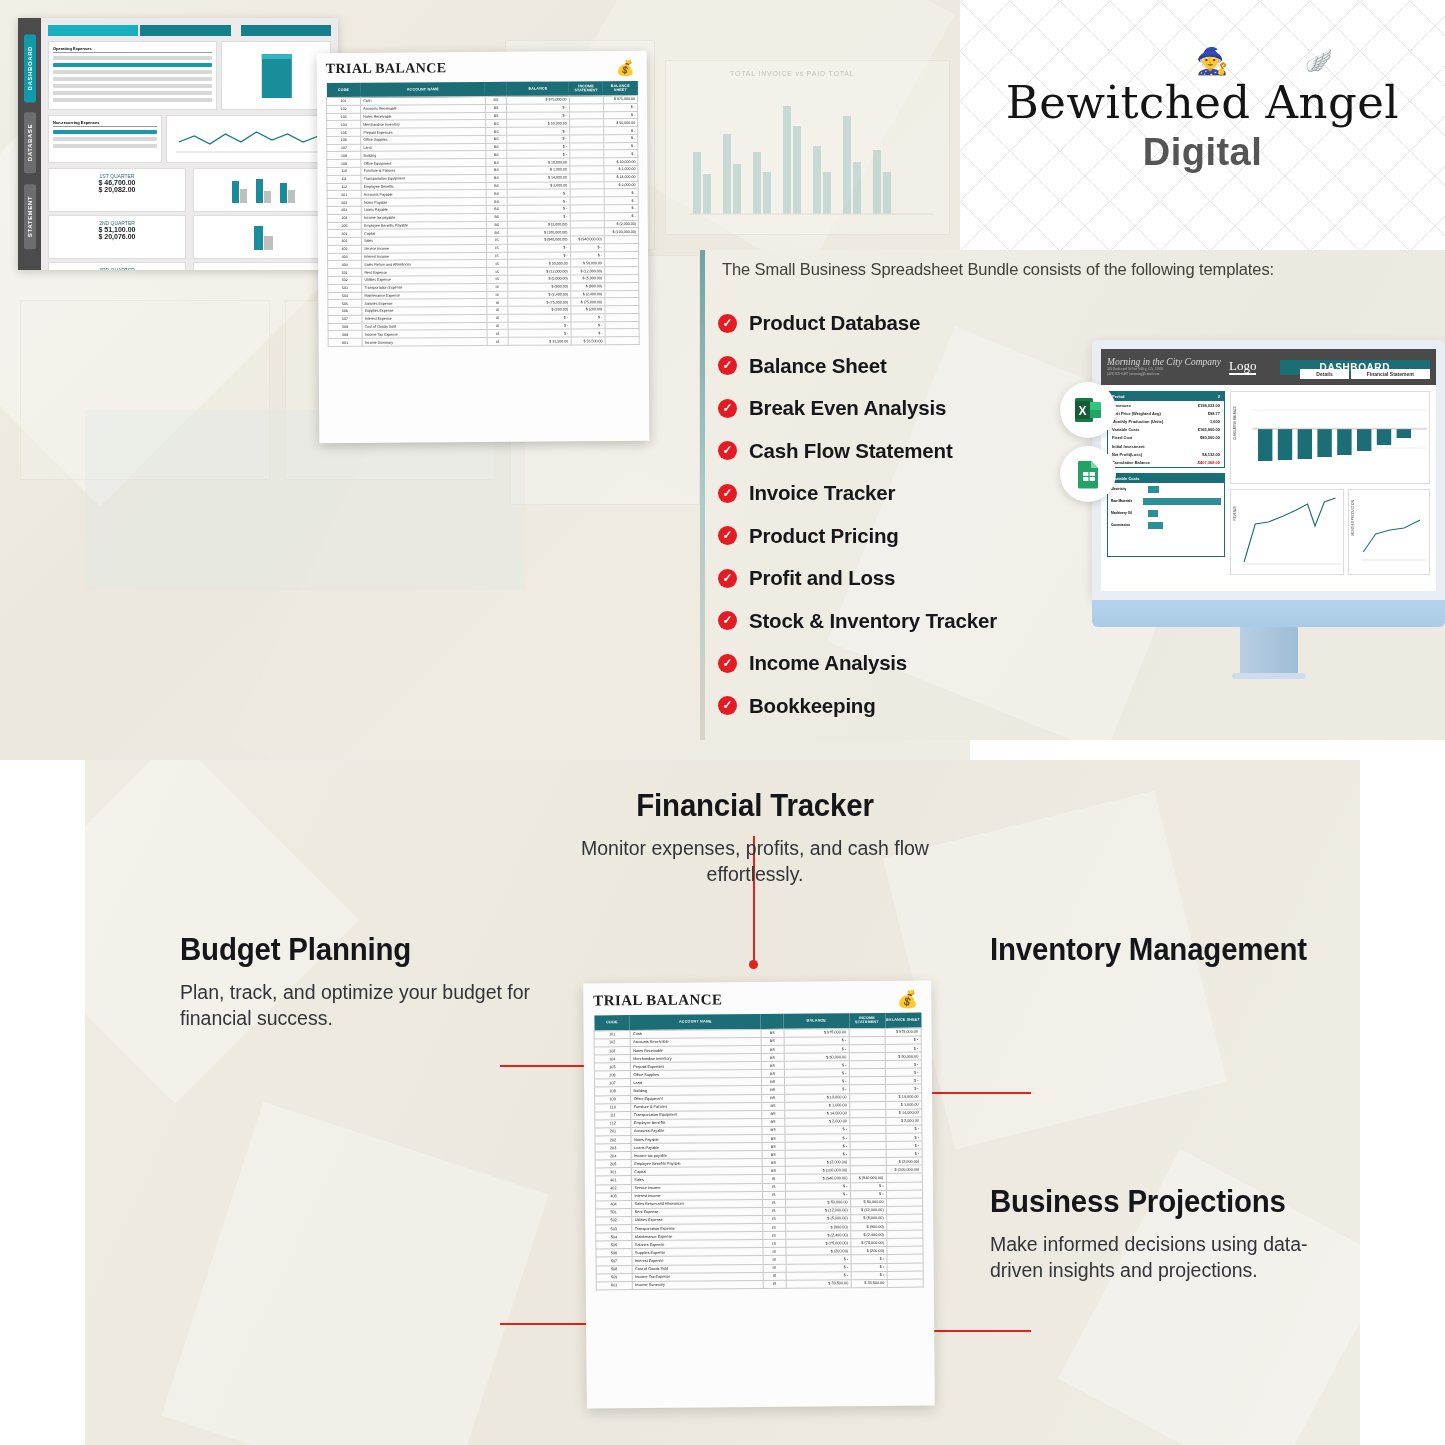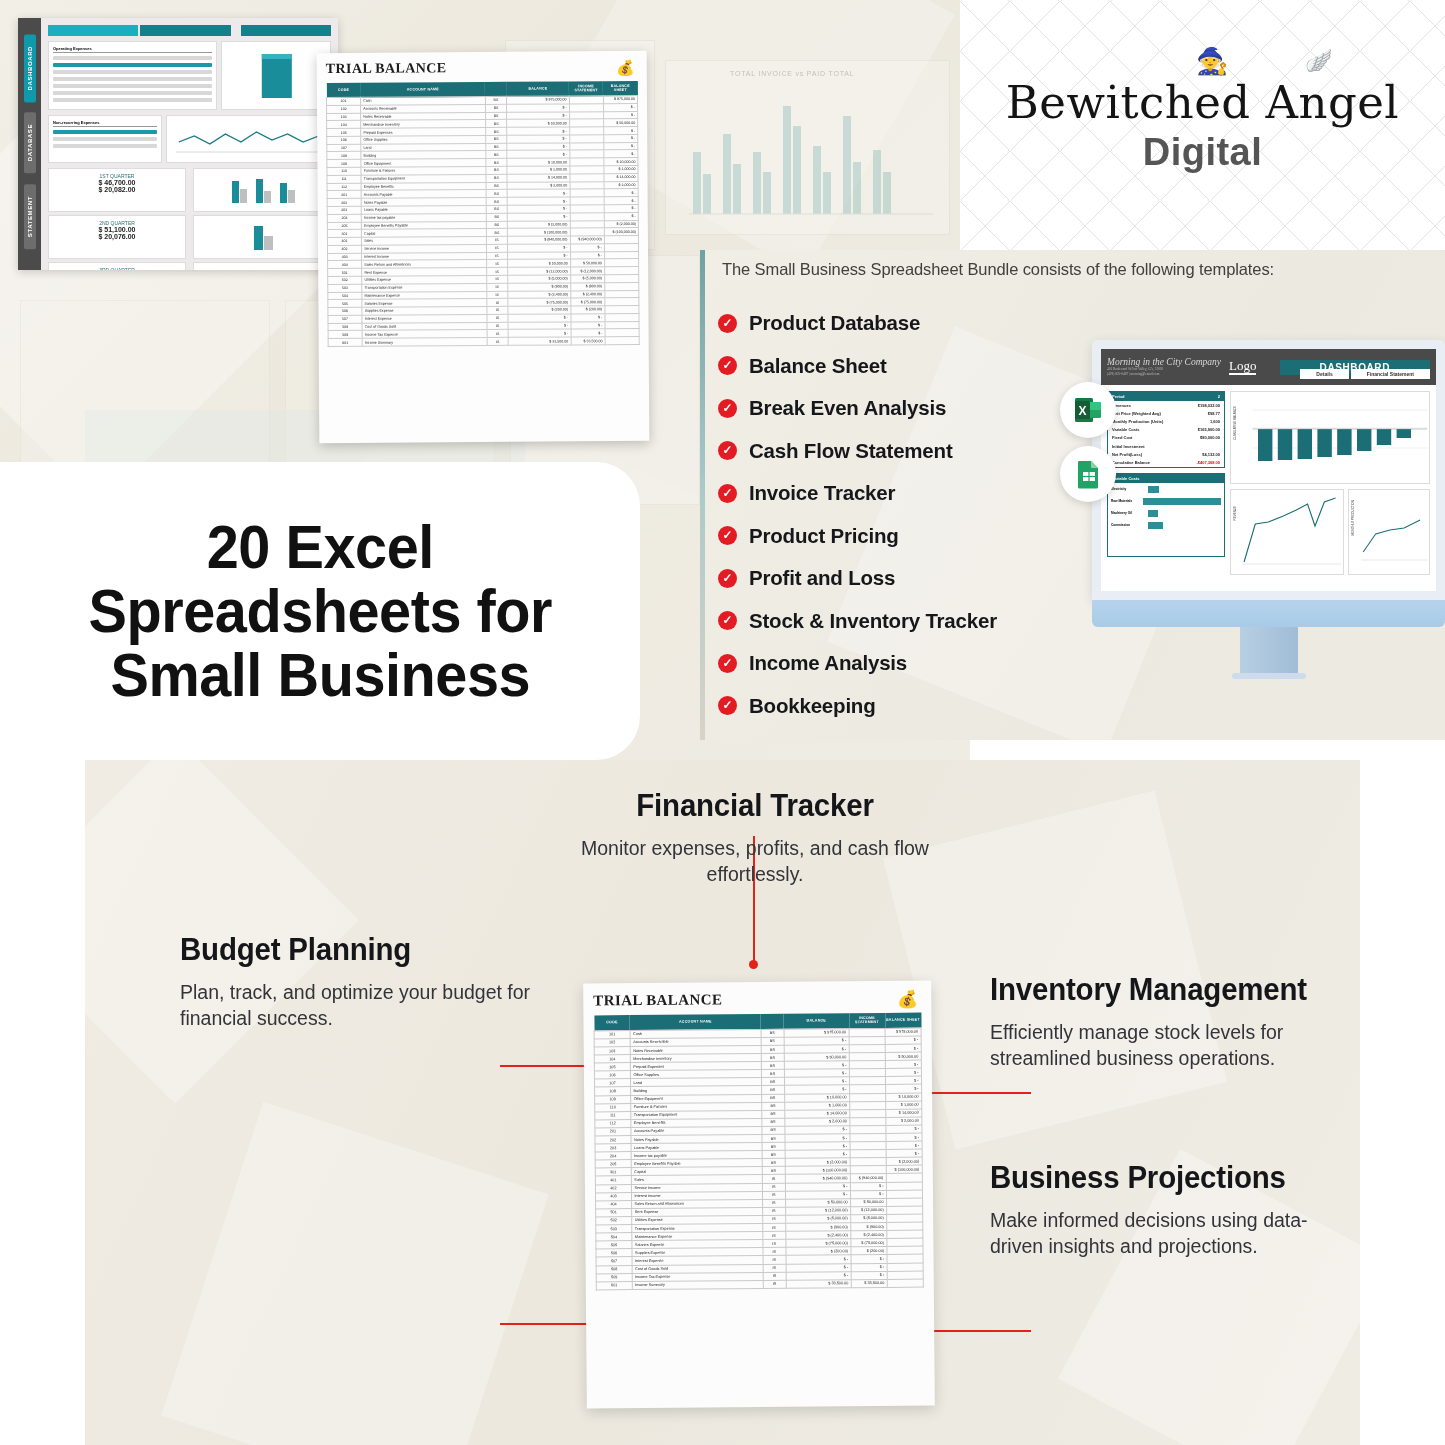--- a/index.html
+++ b/index.html
@@ -173,23 +173,23 @@
 
   .blk { position:absolute; }
   .blk h2 { font-family:"Liberation Sans Narrow","Liberation Sans",sans-serif; font-weight:700;
             font-size:31px; color:#15161a; letter-spacing:-.2px; margin-bottom:11px; transform:scaleX(.95); transform-origin:left;}
   .blk p { font-size:19.5px; line-height:1.34; color:#33343a; }
   .blk.center { text-align:center; }
   .blk.center h2 { transform:scaleX(.95); transform-origin:center; }
 
   .b-top   { left:455px; top:28px;  width:430px; }
   .b-left1 { left:95px;  top:172px; width:360px; }
-  .b-right1{ left:905px; top:172px; width:355px;margin-top:40px; }
+  .b-right1{ left:905px; top:172px; width:355px; }
   .b-left2 { left:95px;  top:408px; width:350px; }
-  .b-right2{ left:905px; top:400px; width:350px; }
+  .b-right2{ left:905px; top:424px; width:350px; }
 
   
   .ln { position:absolute; background:#e2231a; }
   .ln.h { height:1.6px; } .ln.v { width:1.6px; }
   .dot { position:absolute; width:9px; height:9px; border-radius:50%; background:#e2231a; }
 
   
   .doc {
     position:absolute; left:500px; top:222px; width:348px; height:425px;
     background:#fcfcfc; box-shadow:0 4px 14px rgba(0,0,0,.16); padding:9px 10px 6px;
@@ -810,27 +810,20 @@
       <svg width="32" height="32" viewBox="0 0 32 32" aria-hidden="true">
         <path d="M7 3h12l7 7v19a1.5 1.5 0 0 1-1.5 1.5h-17A1.5 1.5 0 0 1 6 29V4.5A1.5 1.5 0 0 1 7 3z" fill="#21a366"></path>
         <path d="M19 3l7 7h-7V3z" fill="#8ed1a8"></path>
         <rect x="11" y="14" width="12" height="9" fill="#fff"></rect>
         <line x1="17" y1="14" x2="17" y2="23" stroke="#21a366" stroke-width="1.2"></line>
         <line x1="11" y1="18.5" x2="23" y2="18.5" stroke="#21a366" stroke-width="1.2"></line>
       </svg>
     </div>
   </div>
 
-  <div class="title-card">
-    <h1>
-      <span>20 Excel</span><br>
-      <span>Spreadsheets for</span><br>
-      <span>Small Business</span>
-    </h1>
-  </div>
 
   <div class="info">
     <div class="shape s1"></div>
     <div class="shape s2"></div>
     <div class="shape s3"></div>
     <div class="shape s4"></div>
 
     <div class="ln v" style="left:668px; top:76px; height:130px;"></div>
     <div class="dot" style="left:664px; top:200px;"></div>
 
@@ -849,21 +842,20 @@
     <div class="blk b-left1">
       <h2>Budget Planning</h2>
       <p>Plan, track, and optimize your budget for financial success.</p>
     </div>
     <div class="blk center b-top">
       <h2>Financial Tracker</h2>
       <p>Monitor expenses, profits, and cash flow effortlessly.</p>
     </div>
     <div class="blk b-right1">
       <h2>Inventory Management</h2>
-      <p>Efficiently manage stock levels for streamlined business operations.</p>
     </div>
     <div class="blk b-right2">
       <h2>Business Projections</h2>
       <p>Make informed decisions using data-driven insights and projections.</p>
     </div>
 
     <div class="doc">
       <div class="tb-title">TRIAL BALANCE</div>
       <div class="doc-icon">💰</div>
       <table>

